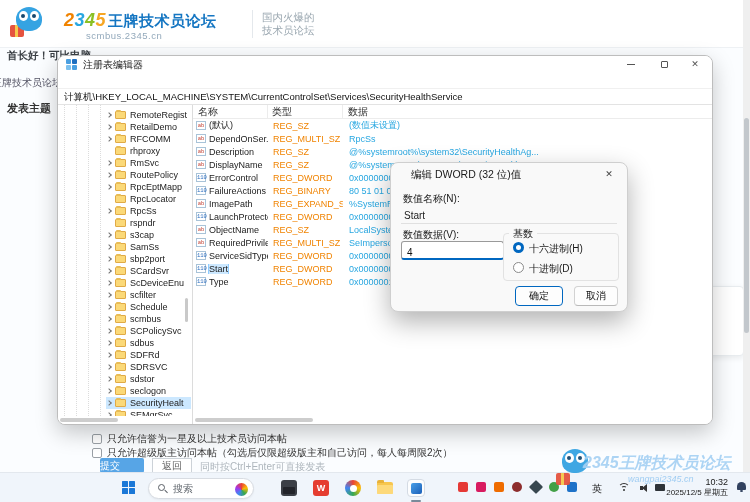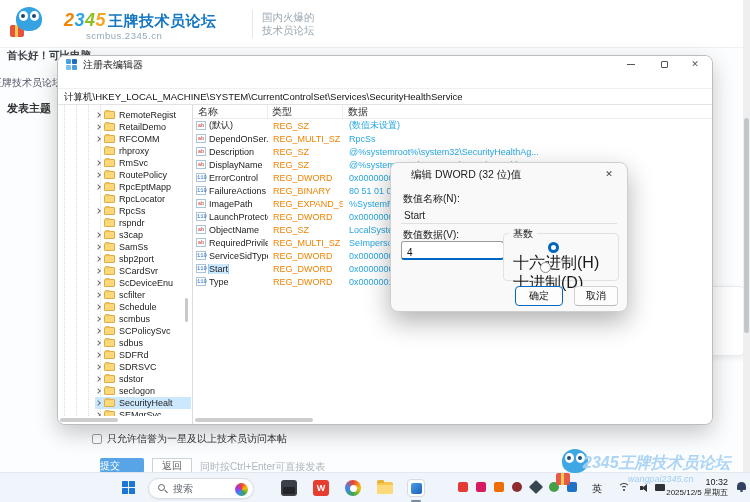--- a/index.html
+++ b/index.html
@@ -52,21 +52,21 @@
   .wc-min { right:66px; } .wc-max { right:33px; } .wc-close { right:2px; }
   .wc-min i { width:8px; height:1px; background:#555; }
   .wc-max i { width:7px; height:7px; border:1px solid #555; border-radius:1px; }
   .wc-close span { font-size:9px; color:#555; line-height:17px; }
   .rg-menubar { position:absolute; left:2px; top:17px; right:0; height:15px; }
   .menu-item { display:inline-block; padding:0 7px; font-size:10px; color:#222; line-height:15px; }
   .rg-address { position:absolute; left:0; top:32px; right:0; height:17px; border-top:1px solid #f0f0f0; border-bottom:1px solid #e3e3e3; font-size:9.5px; color:#111; line-height:15px; padding-left:6px; white-space:nowrap; overflow:hidden; }
   .rg-content { position:absolute; left:0; top:49px; right:0; bottom:0; background:#fff; }
   .guide { position:absolute; top:0; bottom:8px; width:0; border-left:1px dotted #dcdcdc; }
   .tree { position:absolute; left:0; top:0; bottom:8px; width:133px; overflow:hidden; }
-  .tree-items { position:absolute; left:37px; top:4px; right:0; }
+  .tree-items { position:absolute; left:48px; top:4px; right:0; }
   .titem { height:12px; display:flex; align-items:center; font-size:9px; color:#222; white-space:nowrap; }
   .titem.selected { background:#cce8ff; }
   .chev { width:4px; height:4px; border-top:1px solid #707070; border-right:1px solid #707070; transform:rotate(45deg); margin:0 4px 0 1px; flex:none; }
   .titem.no-arrow .chev { visibility:hidden; }
   .folder { width:11px; height:8px; background:#fbd978; border:1px solid #e0aa46; border-radius:1px; position:relative; margin-right:4px; flex:none; }
   .folder::before { content:""; position:absolute; left:0; top:-2px; width:5px; height:2px; background:#e8bc55; border-radius:1px 1px 0 0; }
   .tree-vscroll { position:absolute; left:127px; top:193px; width:3px; height:24px; background:#c9c9c9; border-radius:2px; }
   .pane-divider { position:absolute; left:134px; top:0; bottom:0; width:1px; background:#dcdcdc; }
   .values { position:absolute; left:135px; top:0; right:0; bottom:8px; overflow:hidden; }
   .vheader { height:14px; display:flex; border-bottom:1px solid #ececec; font-size:10px; color:#333; line-height:14px; }
@@ -87,21 +87,21 @@
   .dialog { position:absolute; left:390px; top:162px; width:238px; height:150px; background:#f9f9f9; border:1px solid #cfcfcf; border-radius:8px; box-shadow:0 10px 26px rgba(0,0,0,.30); z-index:3; }
   .dlg-title { position:absolute; left:20px; top:5px; font-size:10.5px; color:#1a1a1a; }
   .dlg-close { position:absolute; right:9px; top:4px; width:18px; height:14px; text-align:center; font-size:9px; color:#444; line-height:14px; }
   .dlg-label { position:absolute; font-size:10px; color:#1a1a1a; }
   .dlg-namefield { position:absolute; left:10px; right:10px; top:42px; height:19px; border-bottom:1px solid #e0e0e0; }
   .dlg-namefield input { width:100%; height:100%; border:none; background:transparent; font-size:10px; color:#222; padding-left:3px; font-family:inherit; }
   .dlg-input { position:absolute; left:10px; top:78px; width:103px; height:19px; background:#fff; border:1px solid #9a9a9a; border-bottom:2px solid #0067c0; border-radius:3px; }
   .dlg-input input { width:100%; height:100%; border:none; background:transparent; font-size:10px; color:#111; padding-left:5px; font-family:inherit; }
   .groupbox { position:absolute; left:112px; top:70px; width:116px; height:48px; border:1px solid #e2e2e2; border-radius:4px; }
   .group-label { position:absolute; left:118px; top:64px; background:#f9f9f9; padding:0 4px; font-size:10px; color:#1a1a1a; }
-  .radio-row { position:absolute; left:122px; display:flex; align-items:center; font-size:16px; color:#1a1a1a;flex-direction:column; }
+  .radio-row { position:absolute; left:122px; display:flex; align-items:flex-start; font-size:10px; color:#1a1a1a; }
   .radio { width:11px; height:11px; border-radius:50%; margin-right:5px; flex:none; }
   .radio.on { background:#fff; border:3.5px solid #0067c0; }
   .radio.off { background:#fff; border:1px solid #8a8a8a; }
   .dlg-btn { position:absolute; top:123px; height:20px; border-radius:4px; font-size:10px; text-align:center; line-height:18px; color:#111; background:#fdfdfd; }
   .btn-ok { left:124px; width:48px; border:1.6px solid #0067c0; }
   .btn-cancel { left:183px; width:44px; border:1px solid #d2d2d2; border-bottom-color:#b9b9b9; }
 
   
   .taskbar { position:absolute; left:0; top:472px; width:750px; height:30px; background:rgba(240,245,251,.97); border-top:1px solid rgba(0,0,0,.05); z-index:4; }
   .start-logo { position:absolute; left:122px; top:8px; width:13px; height:13px; display:grid; grid-template-columns:6px 6px; grid-template-rows:6px 6px; gap:1px; }
@@ -175,20 +175,24 @@
   </div>
 
   <div class="greeting">首长好！可比电脑</div>
   <div class="nav-tab">王牌技术员论坛</div>
   <div class="post-title">发表主题</div>
 
   <div class="chk-row" style="top:432px;">
     <span class="chk-box"></span>
     <span>只允许信誉为一星及以上技术员访问本帖</span>
   </div>
+  <div class="chk-row" style="top:446px;">
+    <span class="chk-box"></span>
+    <span>只允许超级版主访问本帖（勾选后仅限超级版主和自己访问，每人每周限2次）</span>
+  </div>
   <div class="submit-btn">提交</div>
   <div class="back-btn">返回</div>
   <div class="form-hint">同时按Ctrl+Enter可直接发表</div>
 
   <div class="float-card">
 
   <div class="fw-line l-blue"></div>
       <div class="fw-line l-blue"></div>
       <div class="fw-line l-gray"></div>
       <div class="fw-line l-gray"></div>

